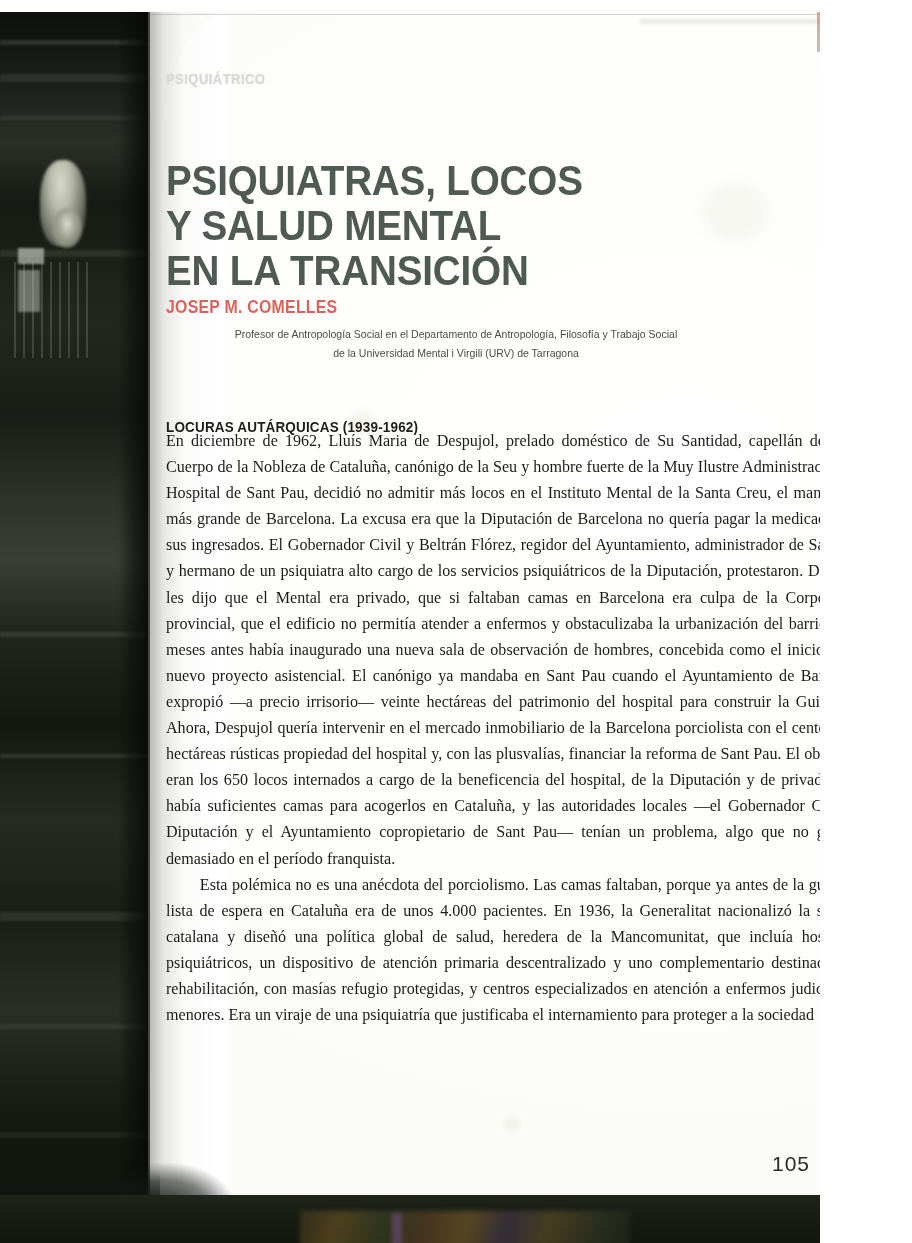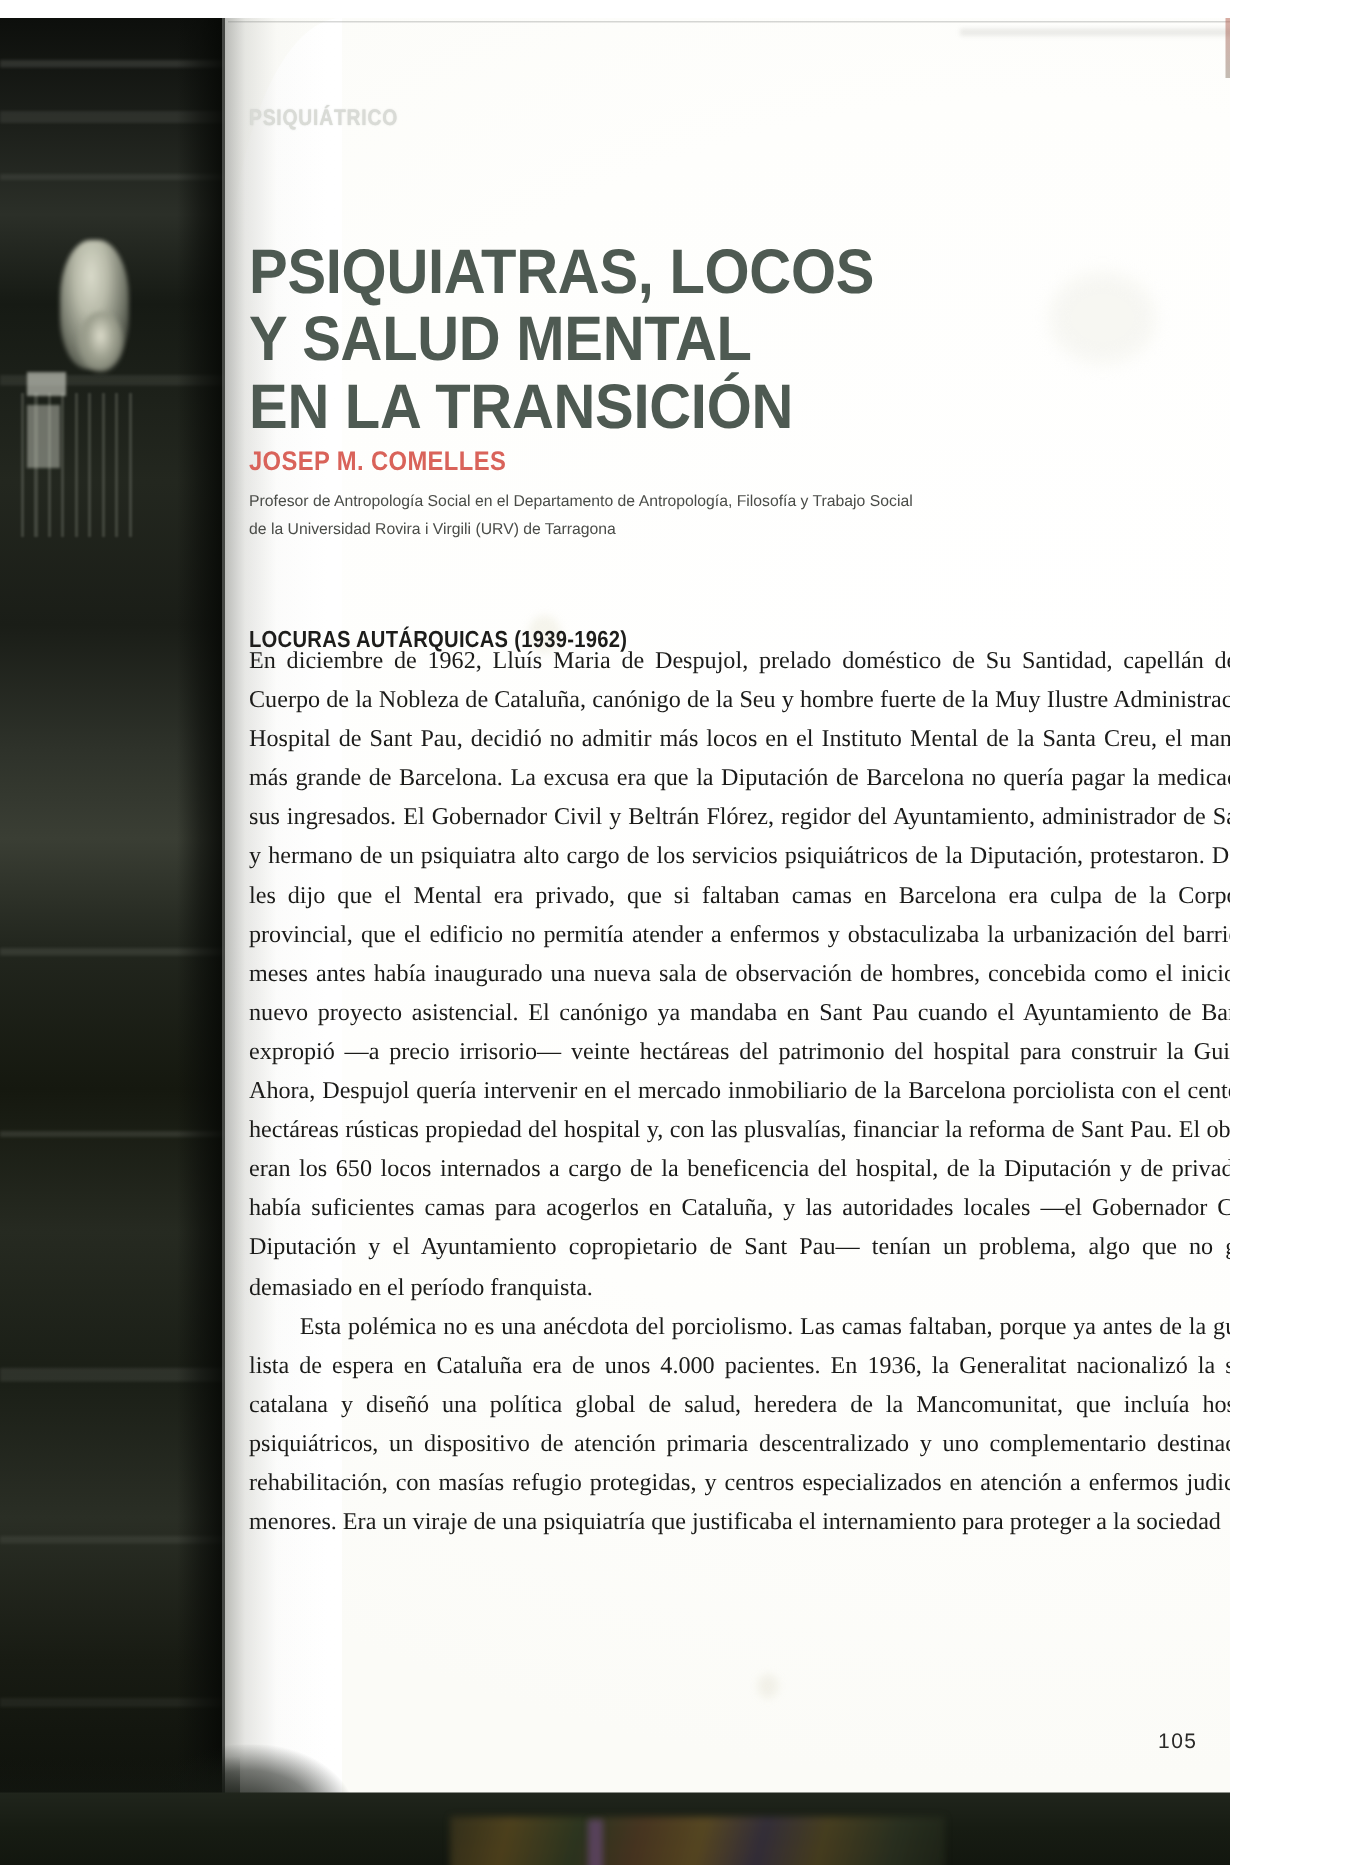--- a/index.html
+++ b/index.html
@@ -290,20 +290,21 @@
 
   .affil {
     position: absolute;
     left: 0;
     top: 313px;
     width: 580px;
     font-family: "Liberation Sans", sans-serif;
     font-size: 10.5px;
     line-height: 19px;
     color: #4a4c48;
+    text-align: center;
   }
   .affil span { display: block; }
 
   .section-head {
     position: absolute;
     left: 0;
     top: 393px;
     font-family: "Liberation Sans", sans-serif;
     font-weight: bold;
     font-size: 15.5px;
@@ -325,21 +326,21 @@
     text-align: justify;
   }
   .body-text p { margin: 0; }
   .body-text p + p { text-indent: 2.1em; }
 
   .folio {
     position: absolute;
     left: 606px;
     top: 1140px;
     font-family: "Liberation Sans", sans-serif;
-    font-size: 14px;
+    font-size: 21px;
     letter-spacing: 1px;
     color: #2a2a28;
   }
 
   
   .blotch {
     position: absolute;
     border-radius: 50%;
     pointer-events: none;
   }
@@ -390,21 +391,21 @@
     <h1 class="title">
       <span class="tline">PSIQUIATRAS, LOCOS</span>
       <span class="tline">Y SALUD MENTAL</span>
       <span class="tline">EN LA TRANSICIÓN</span>
     </h1>
 
     <div class="author">JOSEP M. COMELLES</div>
 
     <div class="affil">
       <span>Profesor de Antropología Social en el Departamento de Antropología, Filosofía y Trabajo Social</span>
-      <span>de la Universidad Rovira i Virgili (URV) de Tarragona</span>
+      <span>de la Universidad Mental i Virgili (URV) de Tarragona</span>
     </div>
 
     <h2 class="section-head">LOCURAS AUTÁRQUICAS (1939-1962)</h2>
 
     <div class="body-text">
       <p>En diciembre de 1962, Lluís Maria de Despujol, prelado doméstico de Su Santidad, capellán del Real Cuerpo de la Nobleza de Cataluña, canónigo de la Seu y hombre fuerte de la Muy Ilustre Administración del Hospital de Sant Pau, decidió no admitir más locos en el Instituto Mental de la Santa Creu, el manicomio más grande de Barcelona. La excusa era que la Diputación de Barcelona no quería pagar la medicación de sus ingresados. El Gobernador Civil y Beltrán Flórez, regidor del Ayuntamiento, administrador de Sant Pau y hermano de un psiquiatra alto cargo de los servicios psiquiátricos de la Diputación, protestaron. Despujol les dijo que el Mental era privado, que si faltaban camas en Barcelona era culpa de la Corporación provincial, que el edificio no permitía atender a enfermos y obstaculizaba la urbanización del barrio. Pero meses antes había inaugurado una nueva sala de observación de hombres, concebida como el inicio de un nuevo proyecto asistencial. El canónigo ya mandaba en Sant Pau cuando el Ayuntamiento de Barcelona expropió —a precio irrisorio— veinte hectáreas del patrimonio del hospital para construir la Guineueta. Ahora, Despujol quería intervenir en el mercado inmobiliario de la Barcelona porciolista con el centenar de hectáreas rústicas propiedad del hospital y, con las plusvalías, financiar la reforma de Sant Pau. El obstáculo eran los 650 locos internados a cargo de la beneficencia del hospital, de la Diputación y de privados. No había suficientes camas para acogerlos en Cataluña, y las autoridades locales —el Gobernador Civil, la Diputación y el Ayuntamiento copropietario de Sant Pau— tenían un problema, algo que no gustaba demasiado en el período franquista.</p>
       <p>Esta polémica no es una anécdota del porciolismo. Las camas faltaban, porque ya antes de la guerra la lista de espera en Cataluña era de unos 4.000 pacientes. En 1936, la Generalitat nacionalizó la sanidad catalana y diseñó una política global de salud, heredera de la Mancomunitat, que incluía hospitales psiquiátricos, un dispositivo de atención primaria descentralizado y uno complementario destinado a la rehabilitación, con masías refugio protegidas, y centros especializados en atención a enfermos judiciales y menores. Era un viraje de una psiquiatría que justificaba el internamiento para proteger a la sociedad</p>
     </div>
 
     <div class="folio">105</div>

